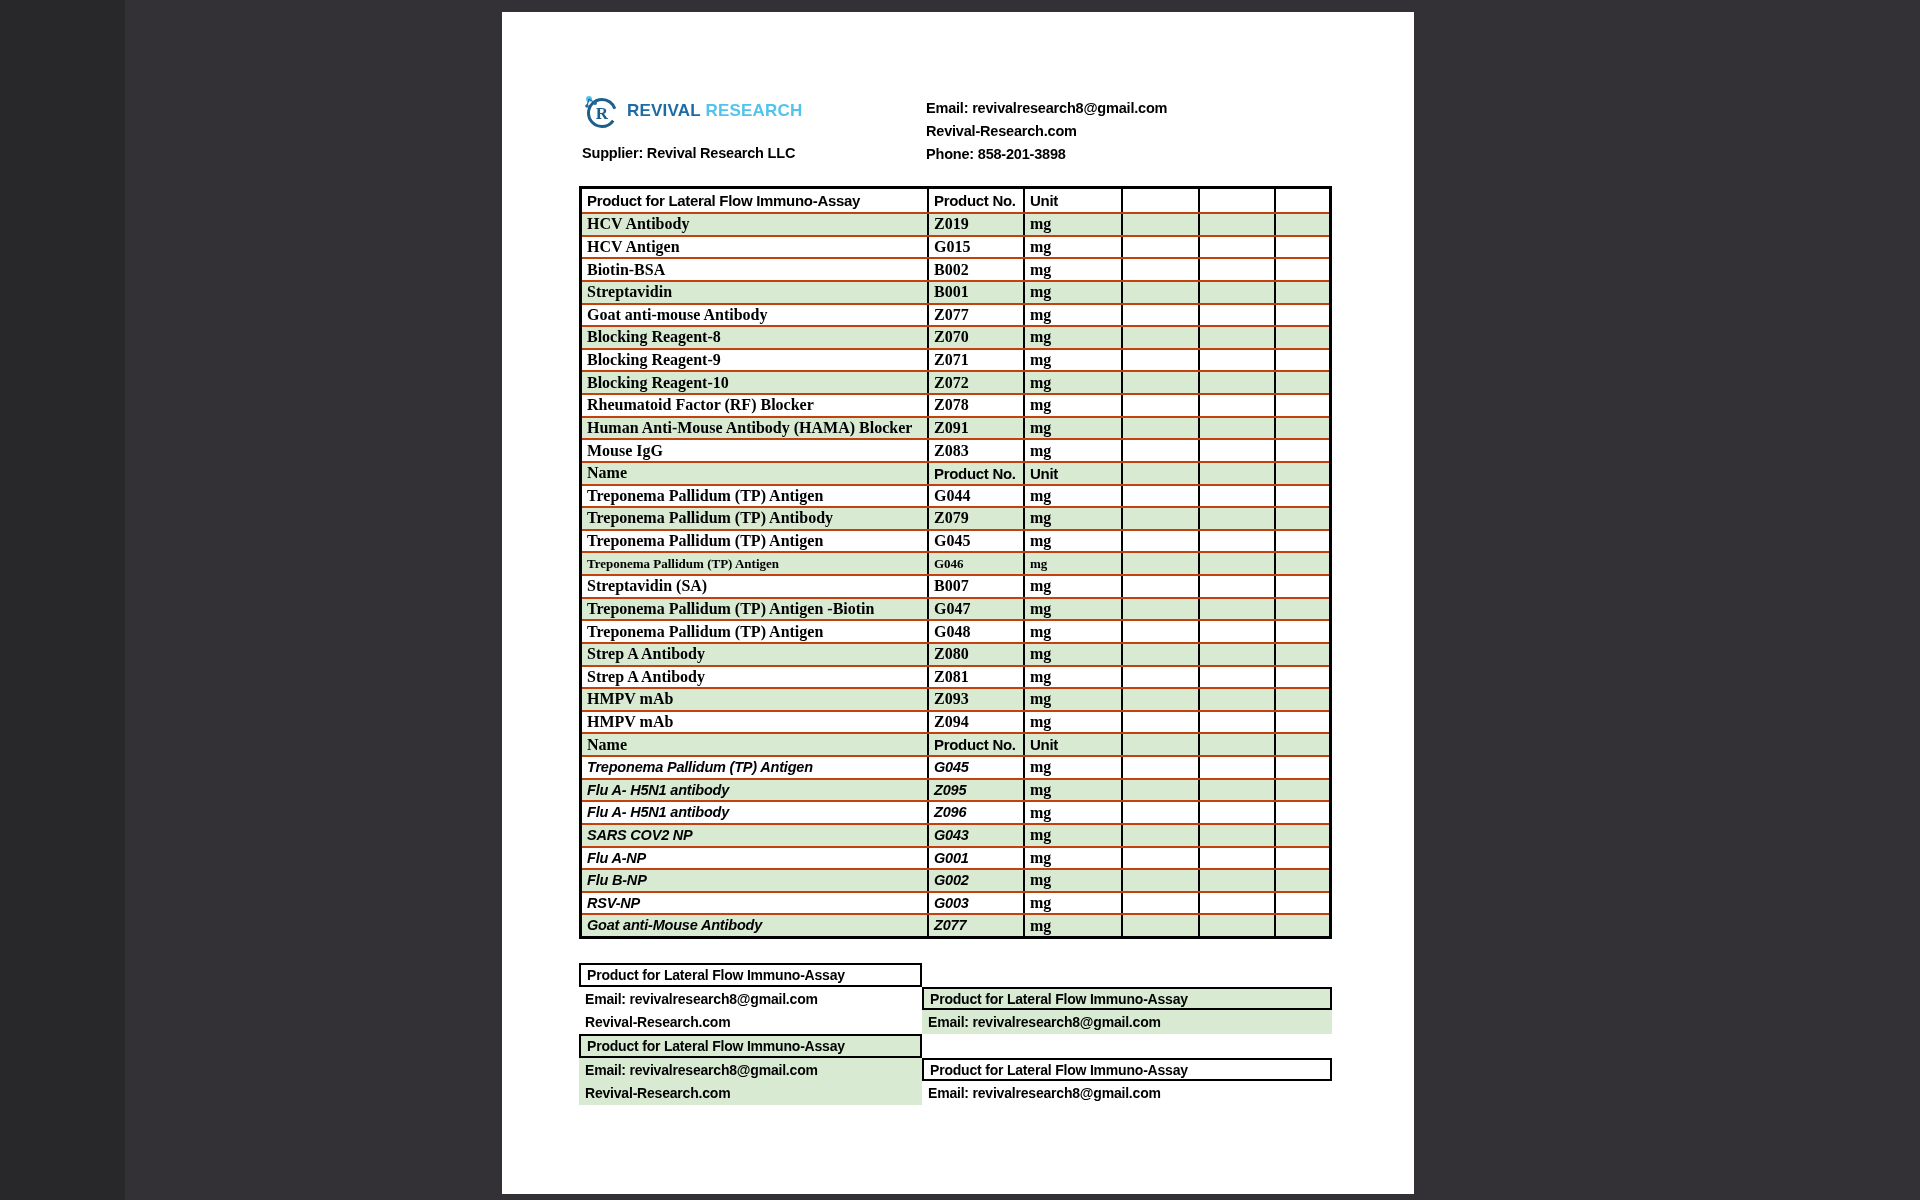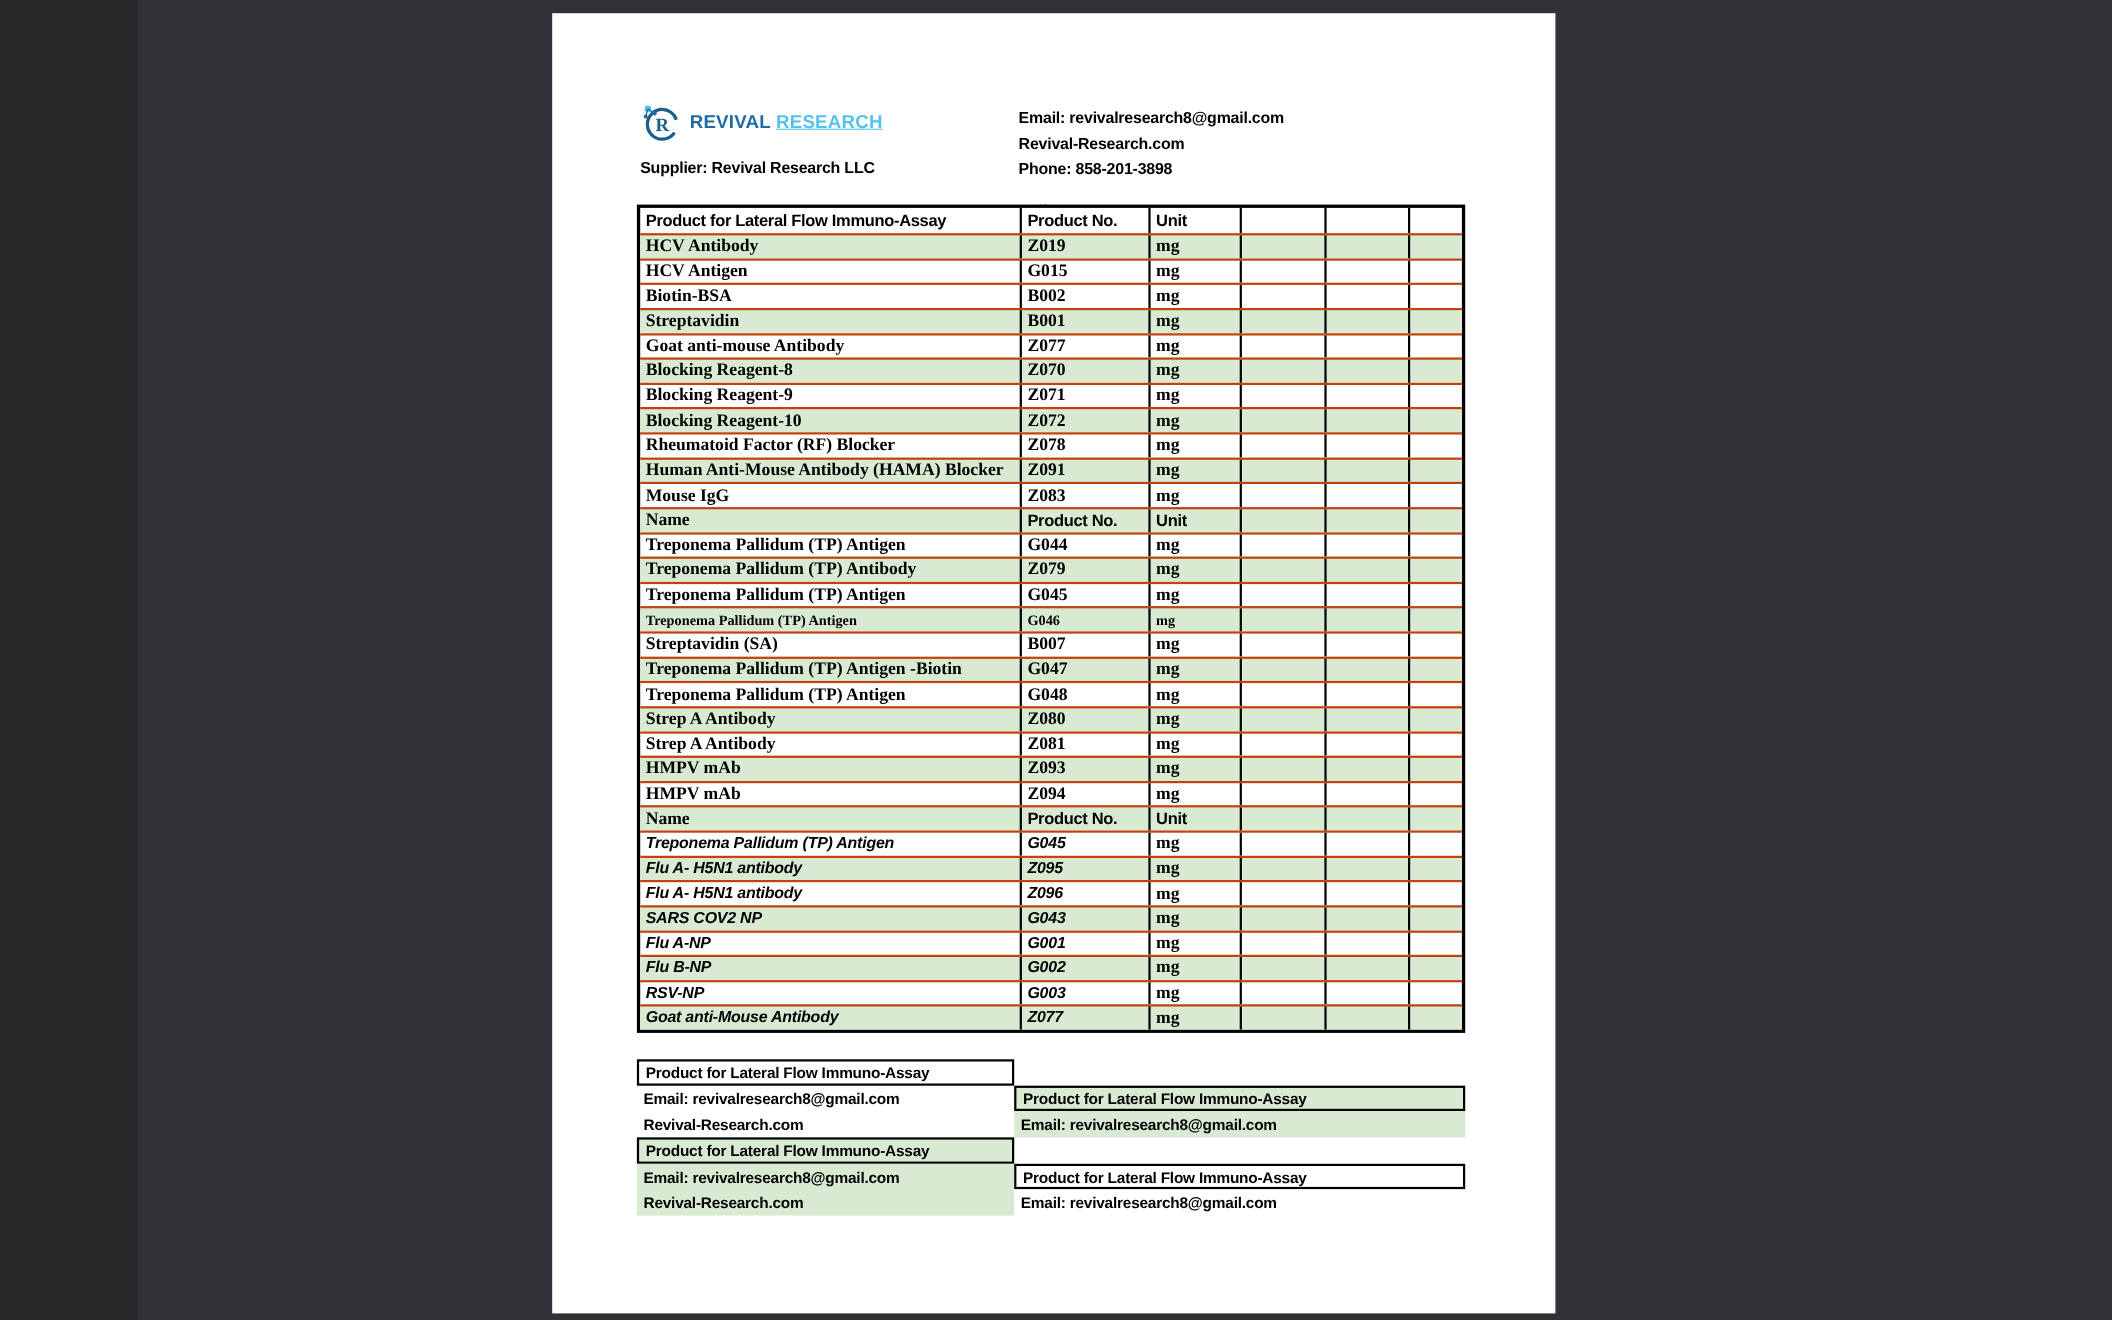--- a/index.html
+++ b/index.html
@@ -15,35 +15,35 @@
     font-family:"Liberation Sans",sans-serif;background:var(--bg);}
   .desktop{position:absolute;inset:0;background:var(--bg);}
   .left-strip{position:absolute;left:0;top:0;width:125px;height:1200px;background:var(--bg-left);}
   .paper{position:absolute;left:502px;top:12px;width:912px;height:1182px;background:#ffffff;}
 
   
   .logo{position:absolute;left:80px;top:80px;display:flex;align-items:center;gap:7px;}
   .logo svg{display:block;}
   .brand{font-weight:bold;font-size:17px;letter-spacing:.2px;white-space:nowrap;}
   .brand .p1{color:var(--logo-dark);text-align:right;}
-  .brand .p2{color:var(--logo-light);text-decoration:underline;}
+  .brand .p2{color:var(--logo-light);}
   .hline{position:absolute;font-weight:bold;font-size:14.5px;color:#000;letter-spacing:-0.2px;white-space:nowrap;}
 
   
   .tbl{position:absolute;left:77px;top:174px;width:753px;height:753px;border:3px solid #000;
     box-sizing:border-box;background:#fff;display:flex;flex-direction:column;}
   .trow{display:flex;flex:1 1 0;border-top:2px solid #c2410c;box-sizing:border-box;min-height:0;}
   .trow:first-child{border-top:none;flex:0 0 23px;}
   .trow.green{background:var(--green);}
   .tcell{border-left:2px solid #000;box-sizing:border-box;padding:0 5px;display:flex;
     align-items:center;overflow:hidden;white-space:nowrap;line-height:1;}
   .tcell:first-child{border-left:none;}
   .c1{width:345px;flex:none;}
-  .c2{width:117px;flex:none;}
-  .c3{width:83px;flex:none;}
+  .c2{width:96px;flex:none;}
+  .c3{width:98px;flex:none;}
   .c4{width:77px;flex:none;}
   .c5{width:76px;flex:none;}
   .c6{flex:1;}
   .f-sans{font-family:"Liberation Sans",sans-serif;font-weight:bold;font-size:15px;letter-spacing:-0.3px;}
   .f-serif{font-family:"Liberation Serif",serif;font-weight:bold;font-size:16px;}
   .f-serif-sm{font-family:"Liberation Serif",serif;font-weight:bold;font-size:13px;}
   .f-italic{font-family:"Liberation Sans",sans-serif;font-weight:bold;font-style:italic;font-size:14.5px;letter-spacing:-0.2px;}
 
   
   .fcol{position:absolute;top:951px;display:flex;flex-direction:column;}

